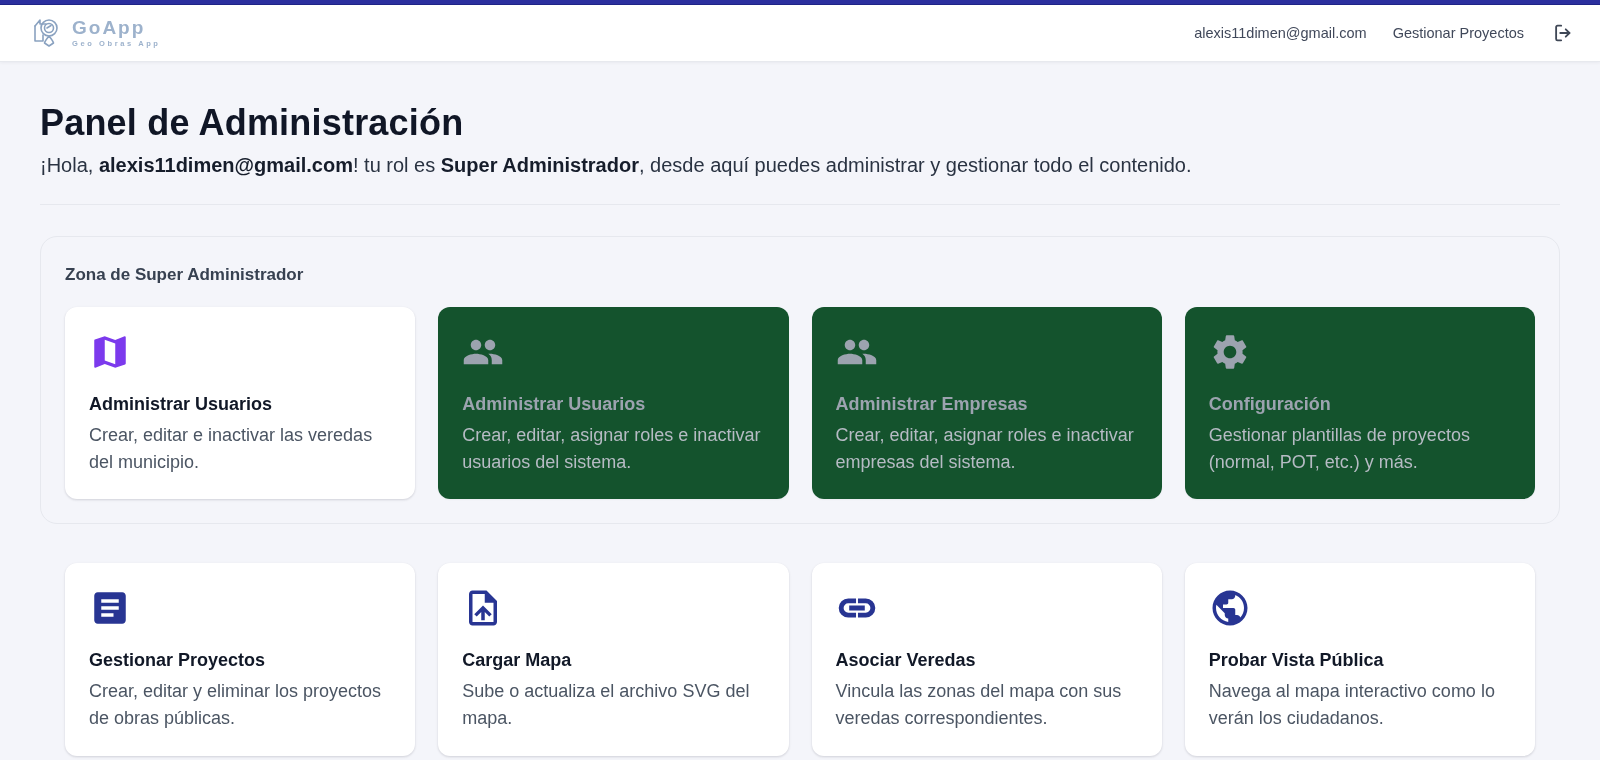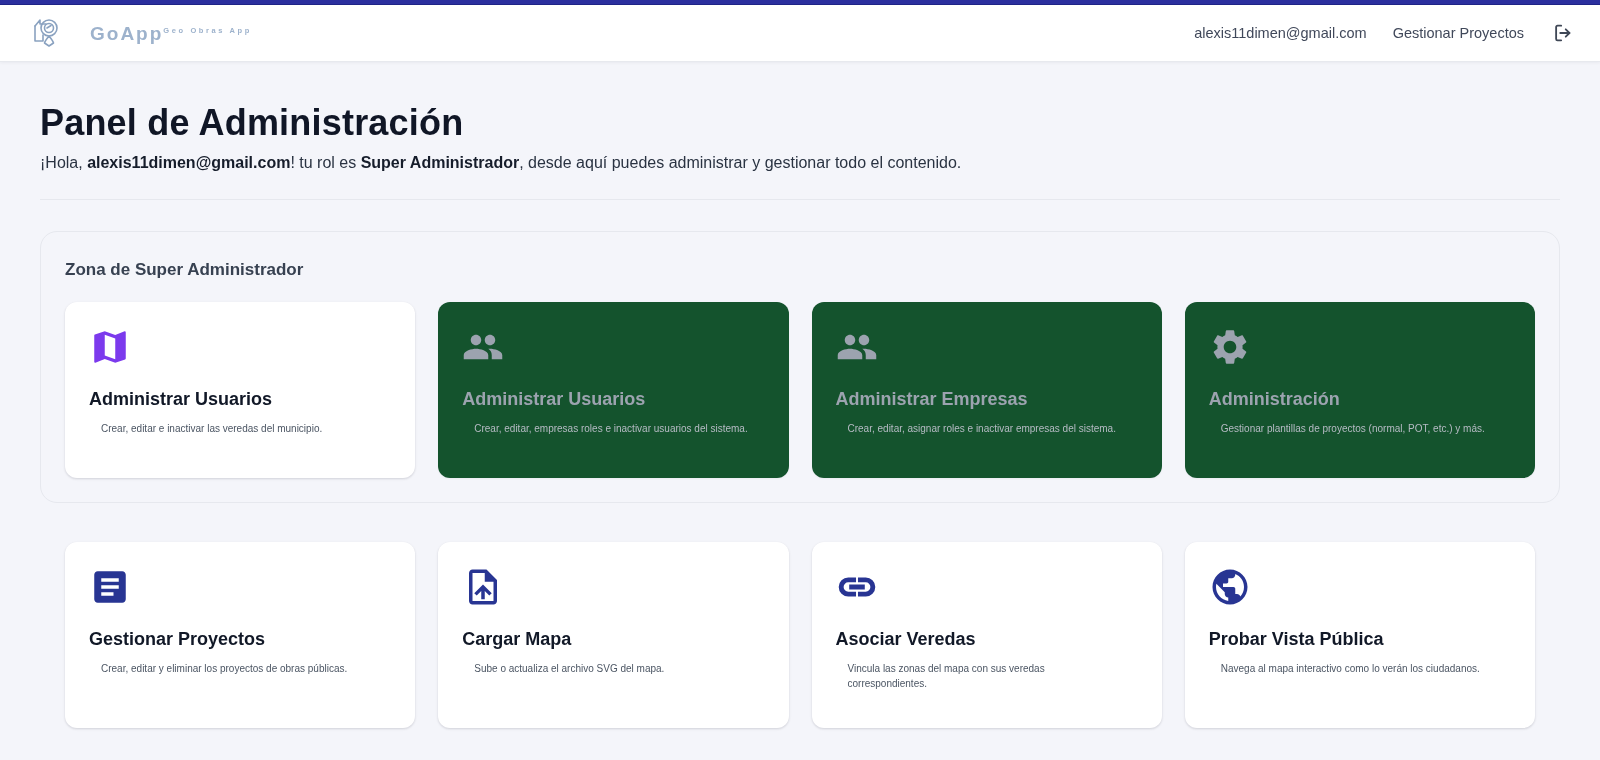--- a/index.html
+++ b/index.html
@@ -17,41 +17,41 @@
 
   
   .header {
     height: 57px; background: #ffffff;
     border-bottom: 1px solid #e7e9ee;
     box-shadow: 0 1px 3px rgba(16,24,40,.05);
     display: flex; align-items: center; justify-content: space-between;
     padding: 0 26px;
   }
   .logo { display: flex; align-items: center; gap: 6px; }
-  .logo-text { display: flex; line-height: 1; margin-left: 18px; }
+  .logo-text { display: flex; flex-direction: column; line-height: 1; }
   .logo-name {
     font-size: 19px; font-weight: 700; letter-spacing: 2px;
     color: #9db2cc;
   }
   .logo-tagline {
     font-size: 7.5px; letter-spacing: 2.6px; margin-top: 3px;
     color: #9db2cc; font-weight: 700; text-align: right;
   }
   .header-nav { display: flex; align-items: center; gap: 26px; }
   .nav-email, .nav-link { font-size: 14.5px; color: #40485a; }
   .nav-link { cursor: pointer; }
   .logout-btn { display: flex; align-items: center; cursor: pointer; margin-left: 2px; }
 
   
   .main { padding: 0 40px; }
   .page-title {
     margin: 40px 0 10px; font-size: 36px; font-weight: 700;
     color: #101626; letter-spacing: .2px;
   }
-  .greeting { font-size: 16px; color: #2a3342; margin: 0; }
+  .greeting { font-size: 20px; color: #2a3342; margin: 0; }
   .greeting b { color: #161d2b; }
   .divider { border: none; border-top: 1px solid #e6e8ee; margin: 27px 0 31px; }
 
   
   .zone {
     border: 1px solid #e6e8ee; border-radius: 17px;
     padding: 24px; margin-bottom: 39px;
   }
   .zone-title { margin: 4px 0 22px; font-size: 17px; font-weight: 700; color: #374151; }
 
@@ -70,21 +70,21 @@
     background: #14532d; cursor: default;
     box-shadow: 0 1px 2px rgba(16,24,40,.04);
   }
   .card-icon { display: inline-block; height: 42px; }
   .card-icon svg { width: 42px; height: 42px; display: block; }
   .card-title {
     margin: 17px 0 7px; font-size: 18px; font-weight: 700; color: #111827;
   }
   .card--disabled .card-title { color: #9ca3af; }
   .card-desc {
-    margin: 12px; font-size: 10px; line-height: 1.48; color: #4b5563;
+    margin: 0; font-size: 18px; line-height: 1.48; color: #4b5563;
   }
   .card--disabled .card-desc { color: #b6bbc4; }
 </style>
 </head>
 <body>
 
 <div class="top-strip"></div>
 
 <header class="header">
   <div class="logo">
@@ -136,40 +136,40 @@
         <p class="card-desc">Crear, editar e inactivar las veredas del municipio.</p>
       </div>
 
       <div class="card card--disabled">
         <span class="card-icon">
           <svg viewBox="0 0 24 24" fill="#9ca3af">
               <path d="M16 11c1.66 0 2.99-1.34 2.99-3S17.66 5 16 5c-1.66 0-3 1.34-3 3s1.34 3 3 3zm-8 0c1.66 0 2.99-1.34 2.99-3S9.66 5 8 5C6.34 5 5 6.34 5 8s1.34 3 3 3zm0 2c-2.33 0-7 1.17-7 3.5V19h14v-2.5c0-2.33-4.67-3.5-7-3.5zm8 0c-.29 0-.62.02-.97.05 1.16.84 1.97 1.97 1.97 3.45V19h6v-2.5c0-2.33-4.67-3.5-7-3.5z"></path>
             </svg>
         </span>
         <h3 class="card-title">Administrar Usuarios</h3>
-        <p class="card-desc">Crear, editar, empresas roles e inactivar usuarios del sistema.</p>
+        <p class="card-desc">Crear, editar, asignar roles e inactivar usuarios del sistema.</p>
       </div>
 
       <div class="card card--disabled">
         <span class="card-icon">
           <svg viewBox="0 0 24 24" fill="#9ca3af">
               <path d="M16 11c1.66 0 2.99-1.34 2.99-3S17.66 5 16 5c-1.66 0-3 1.34-3 3s1.34 3 3 3zm-8 0c1.66 0 2.99-1.34 2.99-3S9.66 5 8 5C6.34 5 5 6.34 5 8s1.34 3 3 3zm0 2c-2.33 0-7 1.17-7 3.5V19h14v-2.5c0-2.33-4.67-3.5-7-3.5zm8 0c-.29 0-.62.02-.97.05 1.16.84 1.97 1.97 1.97 3.45V19h6v-2.5c0-2.33-4.67-3.5-7-3.5z"></path>
             </svg>
         </span>
         <h3 class="card-title">Administrar Empresas</h3>
         <p class="card-desc">Crear, editar, asignar roles e inactivar empresas del sistema.</p>
       </div>
 
       <div class="card card--disabled">
         <span class="card-icon">
           <svg viewBox="0 0 24 24" fill="#9ca3af">
               <path d="M19.14 12.94c.04-.3.06-.61.06-.94 0-.32-.02-.64-.07-.94l2.03-1.58c.18-.14.23-.41.12-.61l-1.92-3.32c-.12-.22-.37-.29-.59-.22l-2.39.96c-.5-.38-1.03-.7-1.62-.94l-.36-2.54c-.04-.24-.24-.41-.48-.41h-3.84c-.24 0-.43.17-.47.41l-.36 2.54c-.59.24-1.13.57-1.62.94l-2.39-.96c-.22-.08-.47 0-.59.22L2.74 8.87c-.12.21-.08.47.12.61l2.03 1.58c-.05.3-.09.63-.09.94s.02.64.07.94l-2.03 1.58c-.18.14-.23.41-.12.61l1.92 3.32c.12.22.37.29.59.22l2.39-.96c.5.38 1.03.7 1.62.94l.36 2.54c.05.24.24.41.48.41h3.84c.24 0 .44-.17.47-.41l.36-2.54c.59-.24 1.13-.56 1.62-.94l2.39.96c.22.08.47 0 .59-.22l1.92-3.32c.12-.22.07-.47-.12-.61l-2.01-1.58zM12 15.6c-1.98 0-3.6-1.62-3.6-3.6s1.62-3.6 3.6-3.6 3.6 1.62 3.6 3.6-1.62 3.6-3.6 3.6z"></path>
             </svg>
         </span>
-        <h3 class="card-title">Administración</h3>
+        <h3 class="card-title">Configuración</h3>
         <p class="card-desc">Gestionar plantillas de proyectos (normal, POT, etc.) y más.</p>
       </div>
 
     </div>
   </section>
 
   <section class="tools-wrap">
     <div class="grid">
 
       <div class="card">

